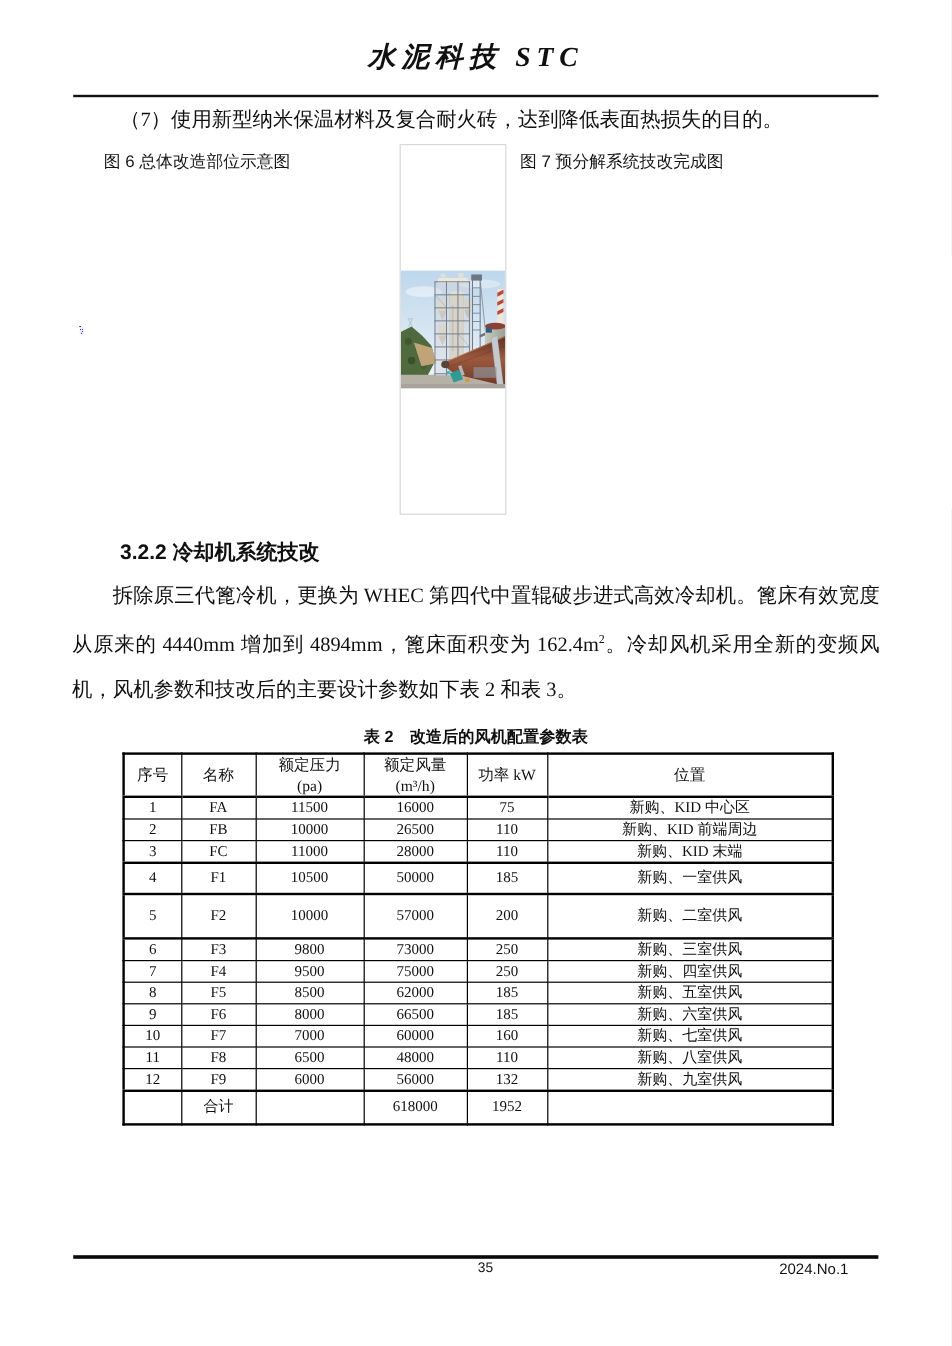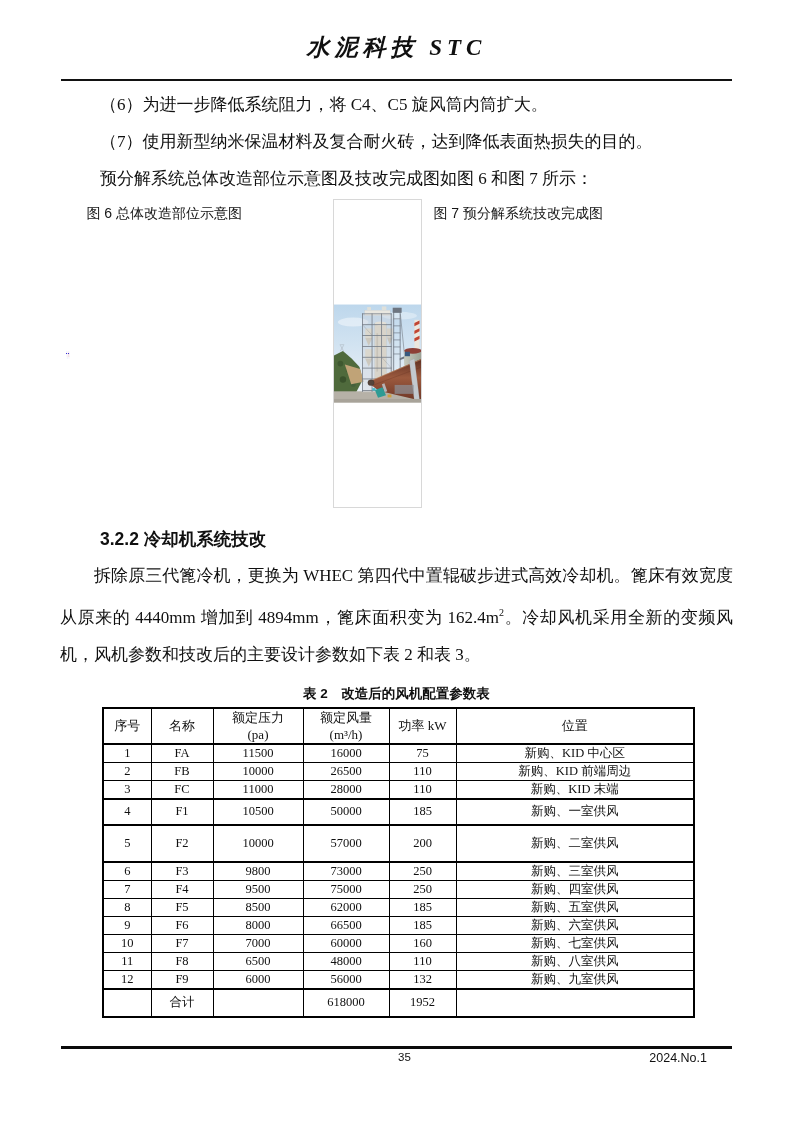--- a/index.html
+++ b/index.html
@@ -83,23 +83,21 @@
   .kl line,.kl path{ stroke:#111; stroke-width:.7; fill:none; }
 </style>
 </head>
 <body>
 
 <div class="page">
 
   <div class="journal-title">水泥科技 STC</div>
   <div class="header-rule"></div>
 
-  <p class="para first-indent p6">（6）为进一步降低系统阻力，将 C4、C5 旋风筒内筒扩大。</p>
   <p class="para first-indent">（7）使用新型纳米保温材料及复合耐火砖，达到降低表面热损失的目的。</p>
-  <p class="para first-indent">预分解系统总体改造部位示意图及技改完成图如图 6 和图 7 所示：</p>
 
   <div class="figures-row">
 
     <figure class="fig fig6">
       <svg width="176" height="310" viewBox="0 0 172 310" xmlns="http://www.w3.org/2000/svg">
         <g class="gl">
           <line x1="34" y1="6" x2="34" y2="296"></line>
             <line x1="48" y1="6" x2="48" y2="296"></line>
           <line x1="86" y1="40" x2="86" y2="296"></line>
             <line x1="124" y1="6" x2="124" y2="296"></line>

